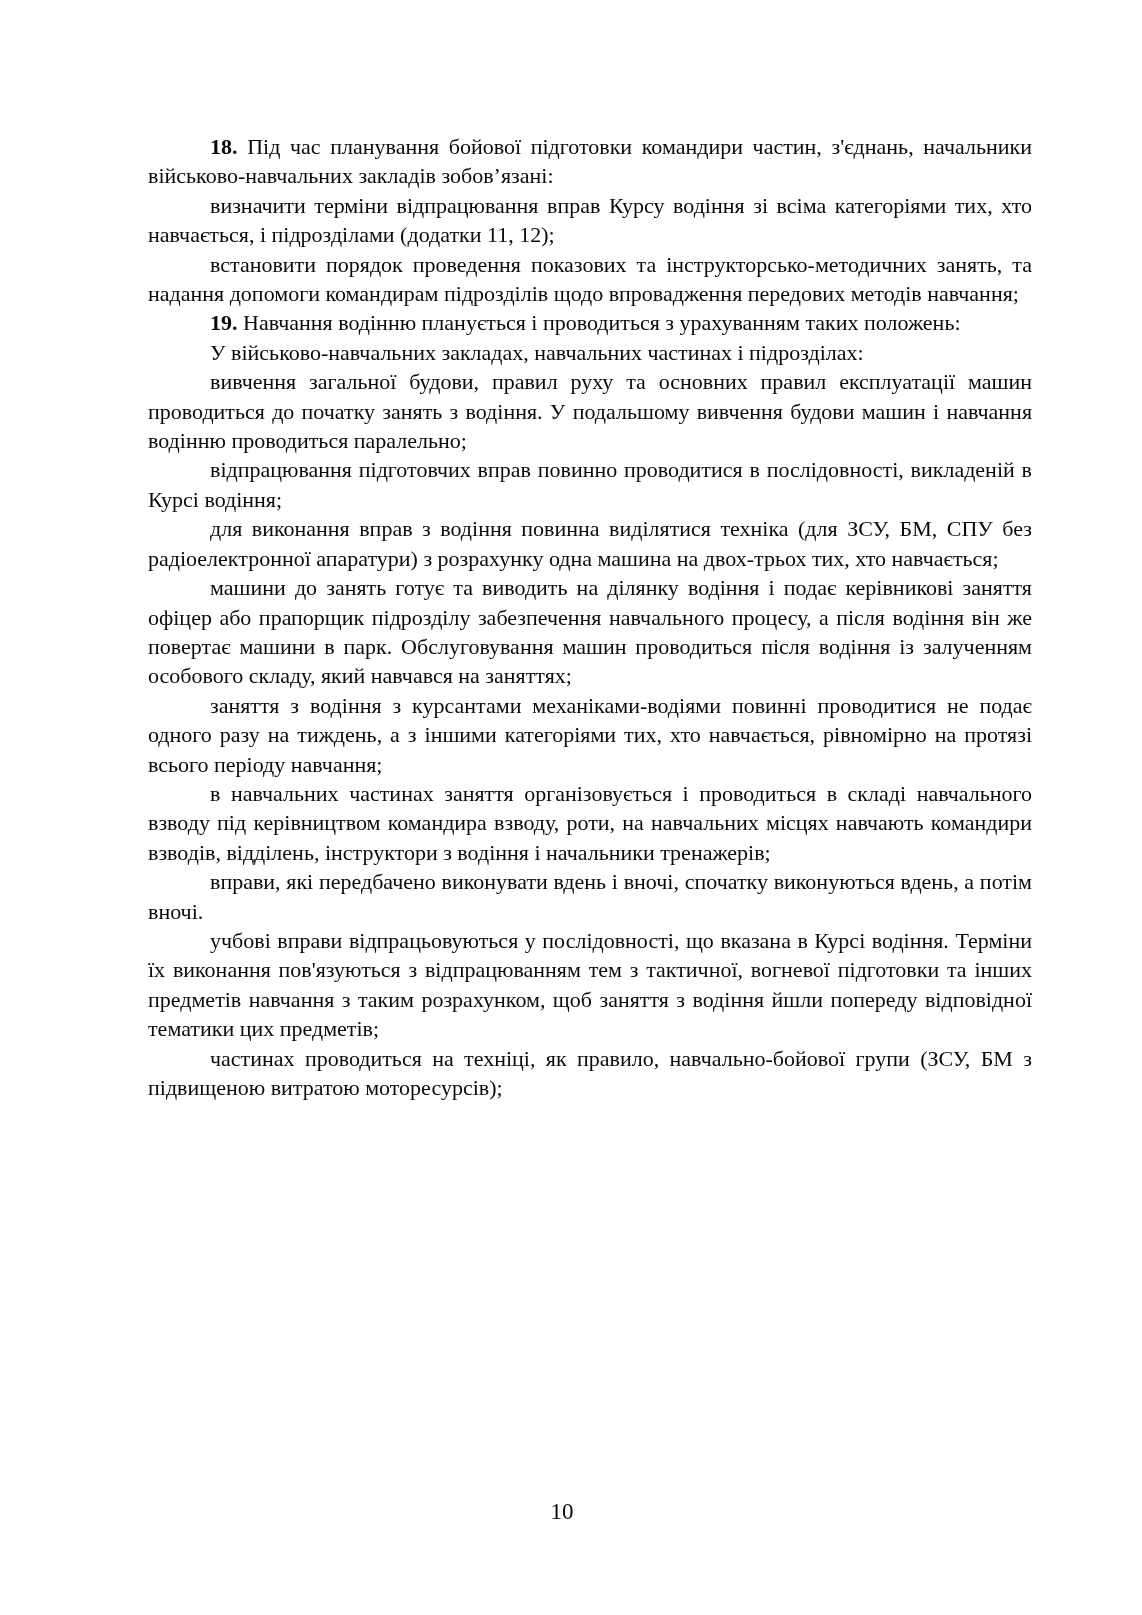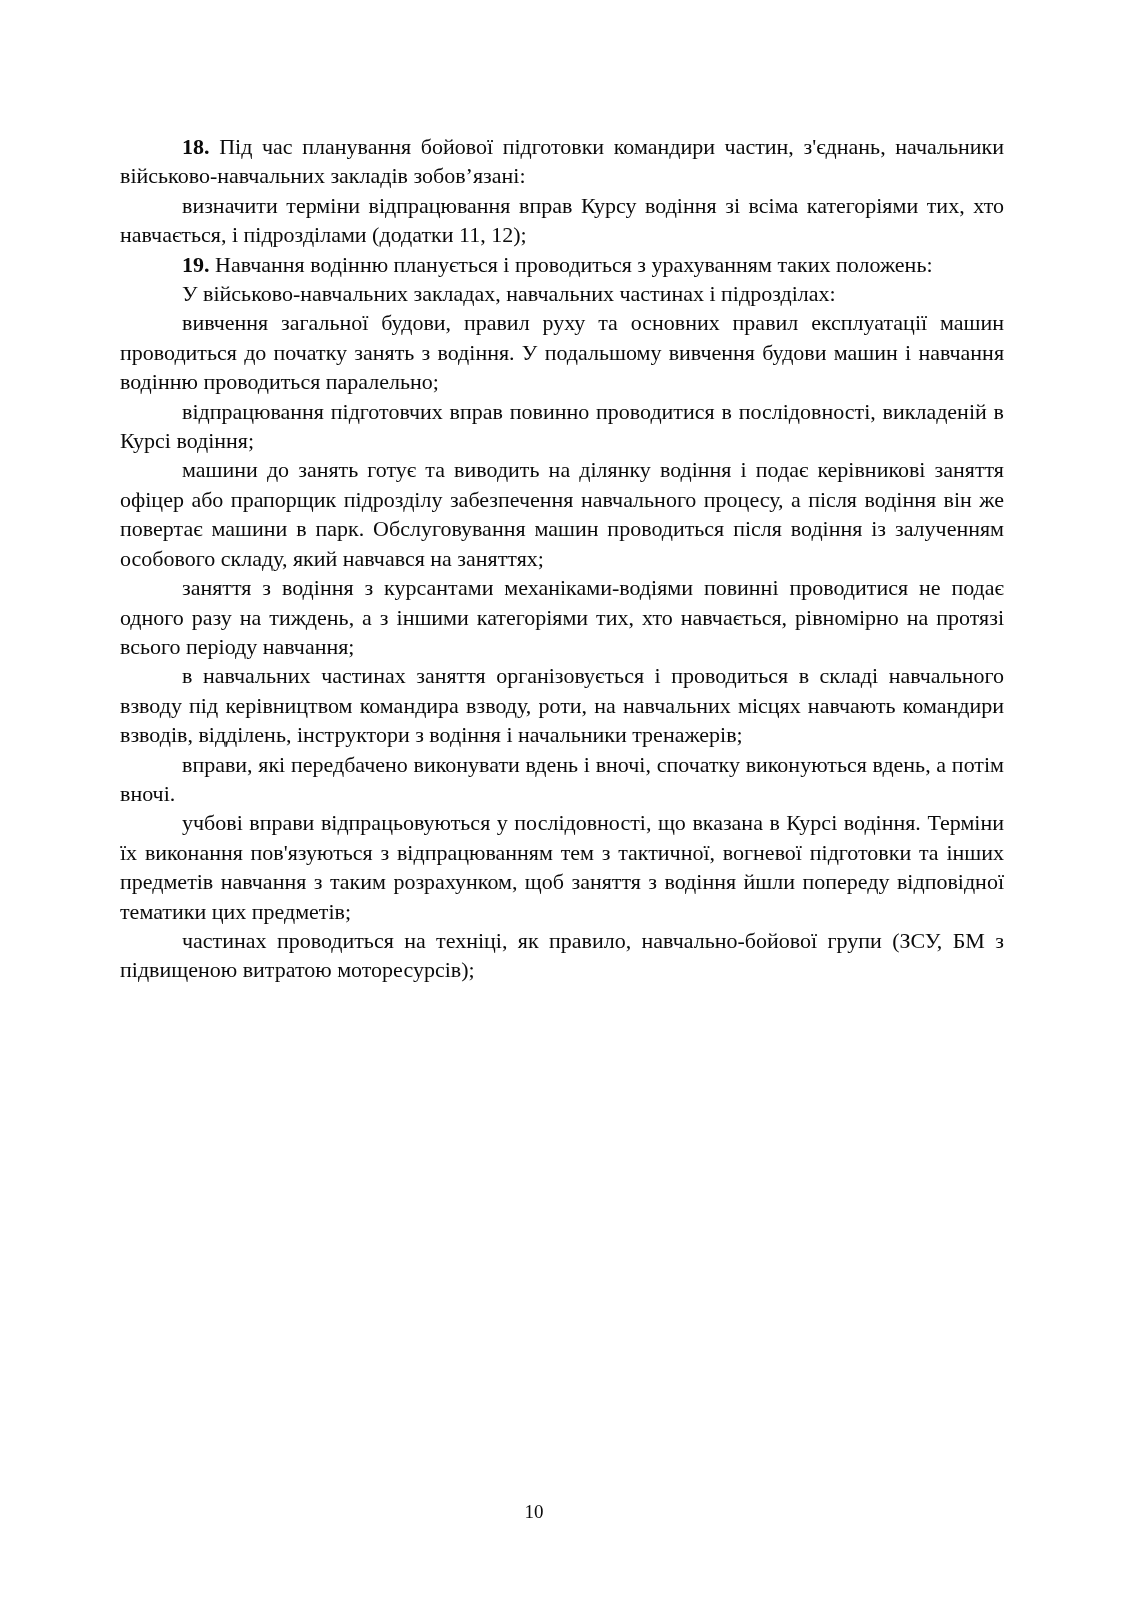--- a/index.html
+++ b/index.html
@@ -8,20 +8,21 @@
     background: #ffffff;
   }
   .page {
     position: relative;
     width: 1068px;
     height: 1615px;
     background: #ffffff;
     font-family: "Liberation Serif", serif;
     color: #0a0a0a;
     overflow: hidden;
+    margin-left: 28px;
   }
   .text-block {
     position: absolute;
     left: 120px;
     top: 132px;
     width: 884px;
     font-size: 22px;
     line-height: 29.4px;
     text-align: justify;
   }
@@ -34,35 +35,37 @@
   }
   .bold {
     font-weight: bold;
   }
   .page-number {
     position: absolute;
     top: 1498px;
     left: 0;
     width: 100%;
     text-align: center;
-    font-size: 19px;
+    font-size: 23px;
     line-height: 28px;
   }
 </style>
 </head>
 <body>
 
 <div class="page">
   <div class="text-block" id="paragraphs">
       <p><span class="bold">18. </span>Під час планування бойової підготовки командири частин, з'єднань, начальники військово-навчальних закладів зобов’язані:</p>
       <p>визначити терміни відпрацювання вправ Курсу водіння зі всіма категоріями тих, хто навчається, і підрозділами (додатки 11, 12);</p>
+      <p>встановити порядок проведення показових та інструкторсько-методичних занять, та надання допомоги командирам підрозділів щодо впровадження передових методів навчання;</p>
       <p><span class="bold">19. </span>Навчання водінню планується і проводиться з урахуванням таких положень:</p>
       <p class="italic">У військово-навчальних закладах, навчальних частинах і підрозділах:</p>
       <p>вивчення загальної будови, правил руху та основних правил експлуатації машин проводиться до початку занять з водіння. У подальшому вивчення будови машин і навчання водінню проводиться паралельно;</p>
       <p>відпрацювання підготовчих вправ повинно проводитися в послідовності, викладеній в Курсі водіння;</p>
+      <p>для виконання вправ з водіння повинна виділятися техніка (для ЗСУ, БМ, СПУ без радіоелектронної апаратури) з розрахунку одна машина на двох-трьох тих, хто навчається;</p>
       <p>машини до занять готує та виводить на ділянку водіння і подає керівникові заняття офіцер або прапорщик підрозділу забезпечення навчального процесу, а після водіння він же повертає машини в парк. Обслуговування машин проводиться після водіння із залученням особового складу, який навчався на заняттях;</p>
       <p>заняття з водіння з курсантами механіками-водіями повинні проводитися не подає одного разу на тиждень, а з іншими категоріями тих, хто навчається, рівномірно на протязі всього періоду навчання;</p>
       <p>в навчальних частинах заняття організовується і проводиться в складі навчального взводу під керівництвом командира взводу, роти, на навчальних місцях навчають командири взводів, відділень, інструктори з водіння і начальники тренажерів;</p>
       <p>вправи, які передбачено виконувати вдень і вночі, спочатку виконуються вдень, а потім вночі.</p>
       <p>учбові вправи відпрацьовуються у послідовності, що вказана в Курсі водіння. Терміни їх виконання пов'язуються з відпрацюванням тем з тактичної, вогневої підготовки та інших предметів навчання з таким розрахунком, щоб заняття з водіння йшли попереду відповідної тематики цих предметів;</p>
       <p>частинах проводиться на техніці, як правило, навчально-бойової групи (ЗСУ, БМ з підвищеною витратою моторесурсів);</p>
     </div>
   <div class="page-number">10</div>
 </div>
 

